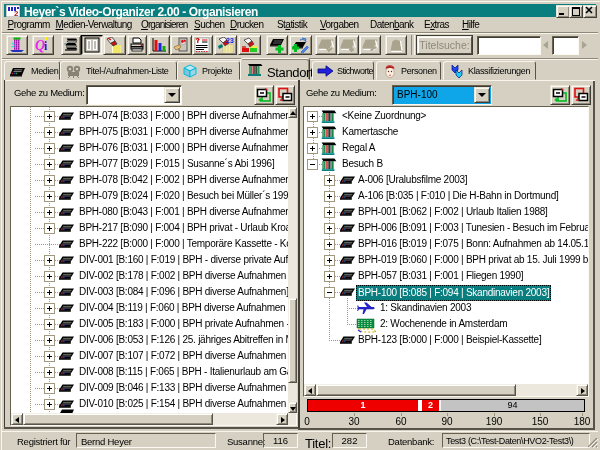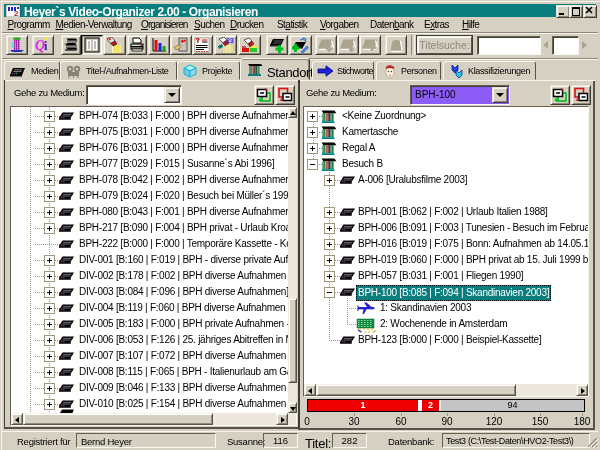--- a/index.html
+++ b/index.html
@@ -591,21 +591,21 @@
   </div>
 <div class="a sb" style="left:23px;top:413px;width:190px;height:12px;box-sizing:border-box"></div>
 
 <div class="a" id="rpanel" style="left:298px;top:80px;width:298px;height:351px"></div>
 <div class="a" style="left:298px;top:80px;width:297px;height:1px;background:#f8f5ec"></div>
 <div class="a" style="left:298px;top:80px;width:2px;height:350px;background:#403d35"></div>
 <div class="a" style="left:593px;top:81px;width:2px;height:349px;background:#57534a"></div>
 <div class="a" style="left:298px;top:428px;width:297px;height:2px;background:#57534a"></div>
 <div class="a lbl" style="left:306px;top:87px">Gehe zu Medium:</div>
 
-<div class="a" style="left:410px;top:85px;width:98px;height:18px;background:#8b5cf6;border:1px solid;border-color:#66614f #fbf9f2 #fbf9f2 #66614f;box-shadow:inset 1px 1px 0 #403d35">
+<div class="a" style="left:392px;top:85px;width:98px;height:18px;background:#0ea5e9;border:1px solid;border-color:#66614f #fbf9f2 #fbf9f2 #66614f;box-shadow:inset 1px 1px 0 #403d35">
  <span style="position:absolute;left:4px;top:3px;font-size:10px">BPH-100</span>
  <div class="a btn3" style="right:1px;top:1px;width:14px;height:14px">
       <div class="arr" style="left:3px;top:5px;border-left:4px solid transparent;border-right:4px solid transparent;border-top:4px solid #000"></div>
     </div>
 </div>
 
 <div class="a btn3" style="left:550px;top:85px;width:18px;height:18px">
  <svg width="16" height="16" style="position:absolute;left:1px;top:1px">
       <rect x="6" y="6" width="8" height="8" fill="none" stroke="#00bb22" stroke-width="1.6"></rect>
       <path d="M3.5 10 v2.5 l-1.5 0 2.5 2.5 2.5 -2.5 -1.5 0" fill="#00bb22" stroke="none"></path>
@@ -675,20 +675,31 @@
       <div class="hdot" style="position:absolute;left:25px;top:8px;width:12px"></div>
       <div class="pb" style="left:20px;top:3px">
         <i></i>
         <b></b>
       </div>
       <svg width="16" height="10" style="position:absolute;left:36px;top:3px">
         <use href="#cas"></use>
       </svg>
       <span style="position:absolute;left:54px">A-006 [Uralubsfilme 2003]</span>
     </div>
+<div class="row" style="top:81px;left:0;width:284px">
+      <div class="hdot" style="position:absolute;left:25px;top:8px;width:12px"></div>
+      <div class="pb" style="left:20px;top:3px">
+        <i></i>
+        <b></b>
+      </div>
+      <svg width="16" height="10" style="position:absolute;left:36px;top:3px">
+        <use href="#cas"></use>
+      </svg>
+      <span style="position:absolute;left:54px">A-106 [B:035 | F:010 | Die H-Bahn in Dortmund]</span>
+    </div>
 <div class="row" style="top:97px;left:0;width:284px">
       <div class="hdot" style="position:absolute;left:25px;top:8px;width:12px"></div>
       <div class="pb" style="left:20px;top:3px">
         <i></i>
         <b></b>
       </div>
       <svg width="16" height="10" style="position:absolute;left:36px;top:3px">
         <use href="#cas"></use>
       </svg>
       <span style="position:absolute;left:54px">BPH-001 [B:062 | F:002 | Urlaub Italien 1988]</span>
@@ -797,21 +808,21 @@
  <div class="a" style="left:145px;top:1px;width:1px;height:3px;background:#a0977f"></div>
  <div class="a" style="left:192px;top:1px;width:1px;height:3px;background:#a0977f"></div>
  <div class="a" style="left:238px;top:1px;width:1px;height:3px;background:#a0977f"></div>
  <div class="a" style="left:280px;top:1px;width:1px;height:3px;background:#a0977f"></div>
 </div>
 <div class="a" style="left:0;top:416px;width:600px;height:11px;font-size:10px;color:#000">
  <span class="a" style="left:307px;transform:translateX(-50%)">0</span>
  <span class="a" style="left:354px;transform:translateX(-50%)">30</span>
  <span class="a" style="left:401px;transform:translateX(-50%)">60</span>
  <span class="a" style="left:447px;transform:translateX(-50%)">90</span>
- <span class="a" style="left:494px;transform:translateX(-50%)">120</span>
+ <span class="a" style="left:494px;transform:translateX(-50%)">190</span>
  <span class="a" style="left:540px;transform:translateX(-50%)">150</span>
  <span class="a" style="left:582px;transform:translateX(-50%)">180</span>
 </div>
 
 <div class="a" id="status" style="left:2px;top:432px;width:596px;height:16px"></div>
 <div class="a" style="left:2px;top:431px;width:596px;height:1px;background:#f8f5ec"></div>
 <div class="a" style="left:17px;top:436px;font-size:9.5px;letter-spacing:-0.25px;color:#000;white-space:nowrap">Registriert für</div>
 <div class="a" style="left:76px;top:433px;width:138px;height:13px;border:1px solid;border-color:#66614f #fbf9f2 #fbf9f2 #66614f">
     <span style="position:absolute;left:4px;top:1.5px;font-size:9.5px;letter-spacing:-0.25px;white-space:nowrap">Bernd Heyer</span>
   </div>

